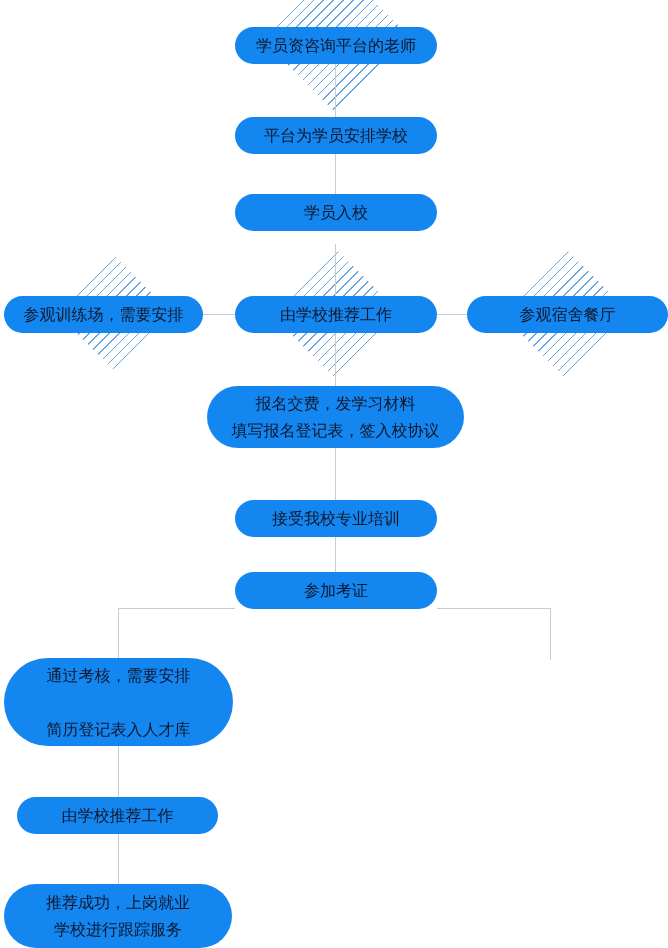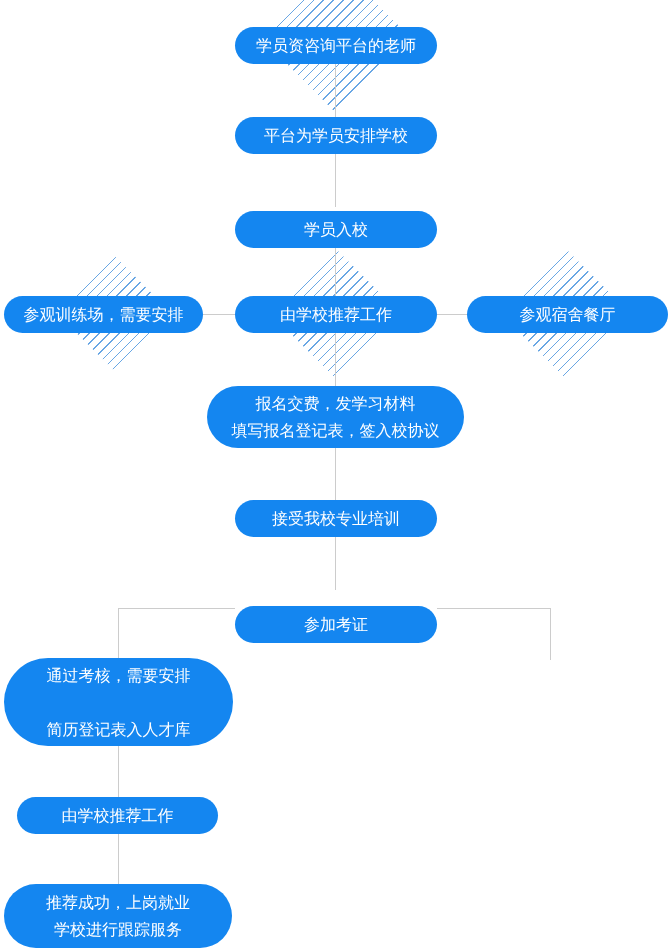--- a/index.html
+++ b/index.html
@@ -16,21 +16,21 @@
     clip-path:polygon(50% 0,100% 50%,50% 100%,0 50%);
     background:repeating-linear-gradient(135deg,
       rgba(24,119,213,0.65) 0px, rgba(24,119,213,0.65) 1px,
       transparent 1px, transparent 7px);
   }
   .line{position:absolute;background:#cccccc;z-index:1;}
   .node{
     position:absolute;
     z-index:3;
     background:#1486f0;
-    color:#ffffff;
+    color:#0f172a;
     border-radius:999px;
     display:flex;flex-direction:column;
     align-items:center;justify-content:center;
     text-align:center;
     font-size:16px;
     line-height:27px;
     white-space:nowrap;
   }
   .node span{display:block;}
 </style>
@@ -60,21 +60,21 @@
   <div class="line" style="left:118px;top:834px;width:1px;height:50px;"></div>
 
   <div class="node" style="left:235px;top:27px;width:202px;height:37px;">
     <span>学员资咨询平台的老师</span>
   </div>
 
   <div class="node" style="left:235px;top:117px;width:202px;height:37px;">
     <span>平台为学员安排学校</span>
   </div>
 
-  <div class="node" style="left:235px;top:211px;width:202px;height:37px;">
+  <div class="node" style="left:235px;top:194px;width:202px;height:37px;">
     <span>学员入校</span>
   </div>
 
   <div class="node" style="left:4px;top:296px;width:199px;height:37px;">
     <span>参观训练场，需要安排</span>
   </div>
 
   <div class="node" style="left:235px;top:296px;width:202px;height:37px;">
     <span>由学校推荐工作</span>
   </div>
@@ -85,21 +85,21 @@
 
   <div class="node" style="left:207px;top:386px;width:257px;height:62px;">
     <span>报名交费，发学习材料</span>
     <span>填写报名登记表，签入校协议</span>
   </div>
 
   <div class="node" style="left:235px;top:500px;width:202px;height:37px;">
     <span>接受我校专业培训</span>
   </div>
 
-  <div class="node" style="left:235px;top:606px;width:202px;height:37px;">
+  <div class="node" style="left:235px;top:572px;width:202px;height:37px;">
     <span>参加考证</span>
   </div>
 
   <div class="node" style="left:4px;top:658px;width:229px;height:88px;gap:27px;">
     <span>通过考核，需要安排</span>
     <span>简历登记表入人才库</span>
   </div>
 
 
   <div class="node" style="left:17px;top:797px;width:201px;height:37px;">

